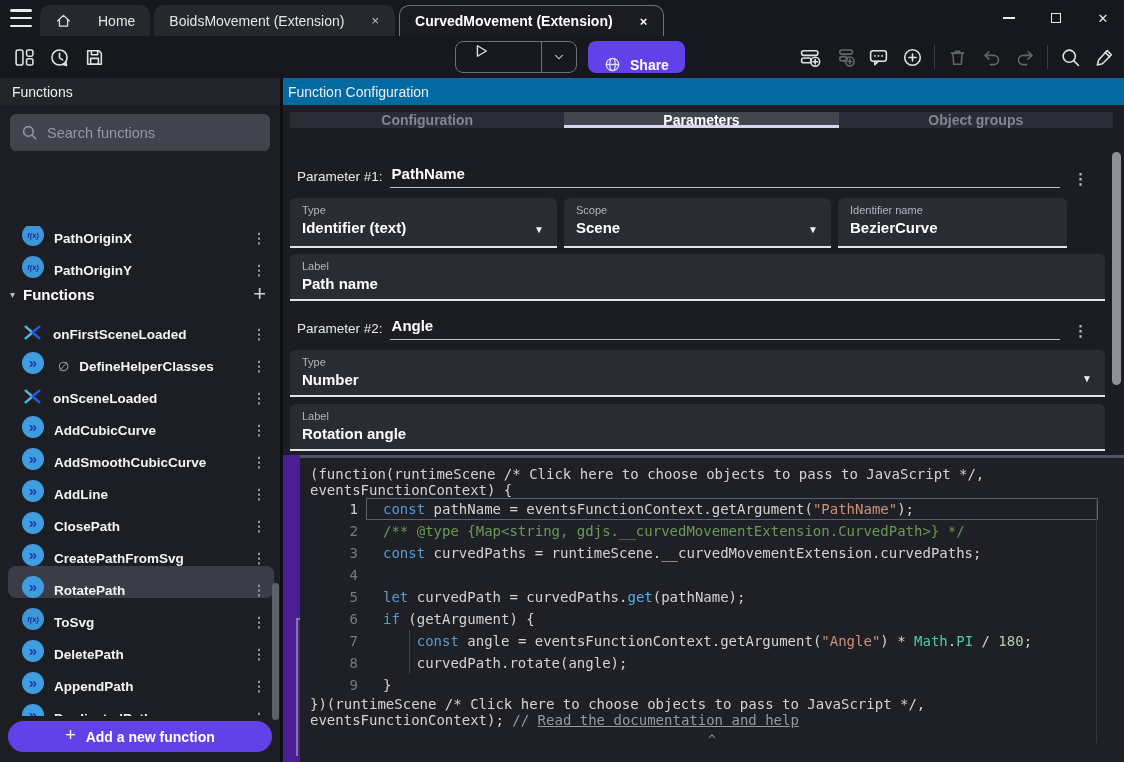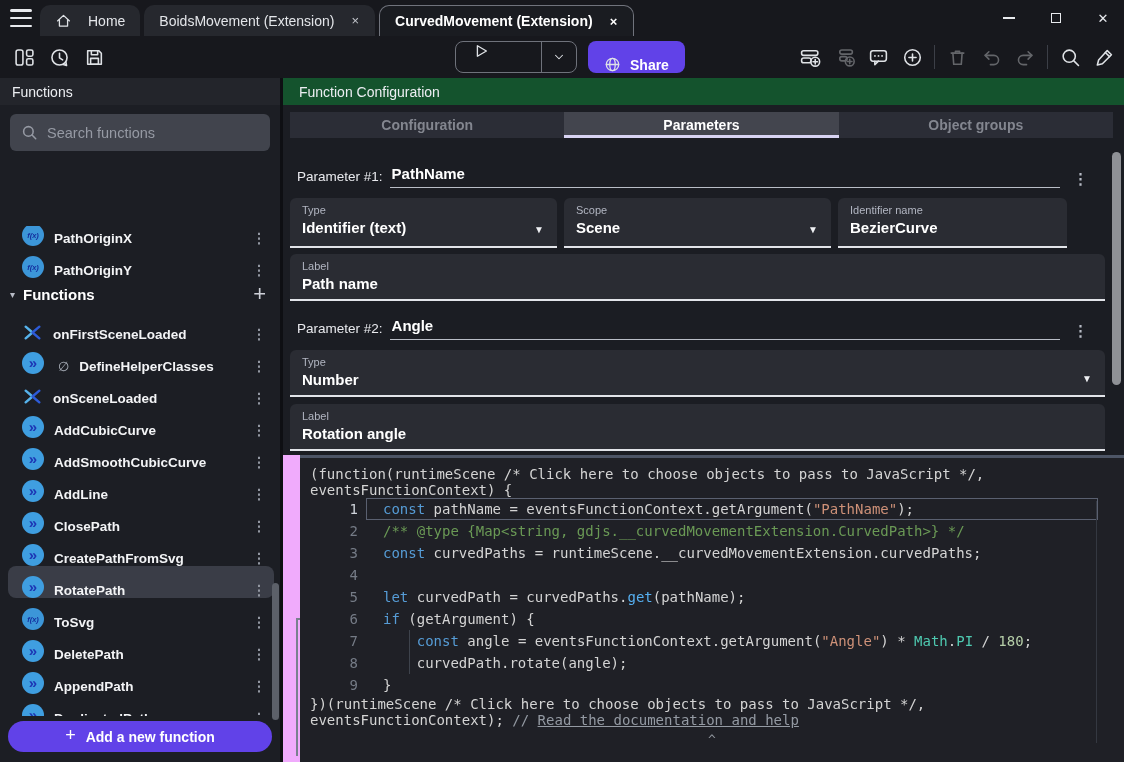--- a/index.html
+++ b/index.html
@@ -6,21 +6,21 @@
   html,body { width:1124px; height:762px; overflow:hidden; }
   body { background:#0e0f13; font-family:"Liberation Sans", sans-serif; color:#fff; position:relative; }
   svg { display:block; }
   .ico { stroke:#dfe2e6; fill:none; stroke-width:1.5; stroke-linecap:round; stroke-linejoin:round; }
 
   
   .titlebar { position:absolute; top:0; left:0; right:0; height:36px; background:#17181d; }
   .hamburger { position:absolute; left:10px; top:9px; width:22px; height:18px; display:flex; flex-direction:column; justify-content:space-between; cursor:pointer; }
   .hamburger i { display:block; height:2.5px; background:#e8eaee; border-radius:2px; }
   .wtabs { position:absolute; left:40px; bottom:0; display:flex; gap:4px; height:31px; }
-  .wtab { display:flex; align-items:center; gap:16px; padding:0 15px; background:#26282e; border-radius:10px 10px 0 0; font-size:14px; color:#e3e5e9; }
+  .wtab { display:flex; align-items:center; gap:26px; padding:0 15px; background:#26282e; border-radius:10px 10px 0 0; font-size:14px; color:#e3e5e9; }
   .wtab.active { background:#1a1c21; border:1px solid #70737c; border-bottom:none; font-weight:bold; color:#fff; }
   .wtab .tclose { font-size:13px; color:#c3c6cc; padding:0 1px; }
   .wtab.active .tclose { color:#fff; }
   .wincontrols { position:absolute; right:14px; top:0; height:36px; display:flex; align-items:center; gap:33px; }
   .wc { width:14px; text-align:center; color:#e8eaee; font-size:13px; }
   .wc-min i { display:block; width:12px; height:1.6px; background:#e8eaee; margin:0 auto; }
   .wc-max i { display:block; width:10px; height:10px; border:1.6px solid #e8eaee; margin:0 auto; }
 
   
   .toolbar { position:absolute; top:36px; left:0; right:0; height:42px; background:#17181d; }
@@ -55,38 +55,38 @@
   .fn-section { height:32px; display:flex; align-items:center; padding:0 14px 0 10px; gap:8px; }
   .fn-section .tri { color:#b7bbc5; font-size:10px; }
   .seclbl { font-weight:bold; font-size:15px; color:#fff; }
   .secplus { margin-left:auto; color:#cdd0d8; font-size:22px; font-weight:300; line-height:1; }
   .side-scroll { position:absolute; right:1px; top:505px; width:7px; height:137px; background:#5c6069; border-radius:4px; }
   .addfn-btn { position:absolute; left:8px; right:8px; bottom:10px; height:31px; background:#6142e8; border-radius:16px; display:flex; align-items:center; justify-content:center; gap:10px; font-weight:bold; font-size:14px; }
   .addfn-btn .plus { font-size:18px; font-weight:400; margin-top:-2px; }
 
   
   .main { position:absolute; top:78px; left:283px; right:0; bottom:0; background:#1b1d23; }
-  .main-head { height:27px; background:#14532d; display:flex; align-items:center; padding-left:16px; font-size:14px; color:#eceef2; }
-  .cfg-tabs { position:absolute; top:34px; left:7px; right:11px; height:26px; display:flex; background:#2b2d36; }
+  .main-head { height:27px; background:#0369a1; display:flex; align-items:center; padding-left:5px; font-size:14px; color:#eceef2; }
+  .cfg-tabs { position:absolute; top:34px; left:7px; right:11px; height:16px; display:flex; background:#2b2d36; }
   .cfg-tab { flex:1; display:flex; align-items:center; justify-content:center; font-weight:bold; font-size:14px; color:#83868f; position:relative; }
   .cfg-tab.active { background:#43454e; color:#fff; }
   .cfg-tab.active::after { content:""; position:absolute; left:0; right:0; bottom:0; height:3px; background:#d8d3f2; }
 
   .pheading { position:absolute; left:14px; right:64px; height:28px; display:flex; align-items:flex-end; }
   .pheading .plabel { font-size:13.5px; color:#e9eaee; padding-bottom:4px; white-space:nowrap; }
   .pheading .pvalue { flex:1; margin-left:7px; font-size:15px; font-weight:bold; color:#fff; border-bottom:1px solid #b9bdc6; padding:0 0 5px 2px; }
   .pmenu { position:absolute; right:36px; color:#b6bac4; font-weight:bold; font-size:15px; }
   .fbox { position:absolute; background:#2a2c33; border-bottom:2px solid #e2e4e9; border-radius:6px 6px 0 0; padding:6px 12px 0 12px; }
   .fbox .flabel { font-size:11px; color:#b2b6c2; }
   .fbox .fvalue { font-size:15px; font-weight:bold; color:#fff; margin-top:3px; white-space:nowrap; }
   .fbox .fdrop { position:absolute; right:13px; bottom:11px; color:#eef0f3; font-size:10px; }
   .main-scroll { position:absolute; right:3px; top:74px; width:9px; height:233px; background:#8f9196; border-radius:5px; }
 
   
-  .code-section { position:absolute; left:0; right:0; top:377px; bottom:0; background:#f0abfc; }
+  .code-section { position:absolute; left:0; right:0; top:377px; bottom:0; background:#4c1d95; }
   .evt-bracket { position:absolute; left:13px; top:163px; bottom:6px; width:2px; background:#79808f; }
   .evt-bracket-tick { position:absolute; left:13px; top:163px; width:13px; height:2px; background:#79808f; }
   .code-editor { position:absolute; left:17px; right:0; top:0; bottom:0; background:#1f2026; border-top:3px solid #4d5566; padding-top:8px; font-family:"DejaVu Sans Mono", monospace; font-size:14px; }
   .chl { line-height:16px; padding-left:10px; white-space:pre; color:#d9dadc; }
   .cl { display:flex; line-height:22px; padding-left:10px; position:relative; white-space:pre; }
   .ln { width:48px; text-align:right; color:#757b86; margin-right:25px; }
   .cl.active .ln { color:#d0d4db; }
   .cl.active::after { content:""; position:absolute; left:66px; right:26px; top:0; bottom:0; border:1px solid #5a6070; }
   .ct { color:#d4d4d4; }
   .s-fg  { color:#d4d4d4; }

